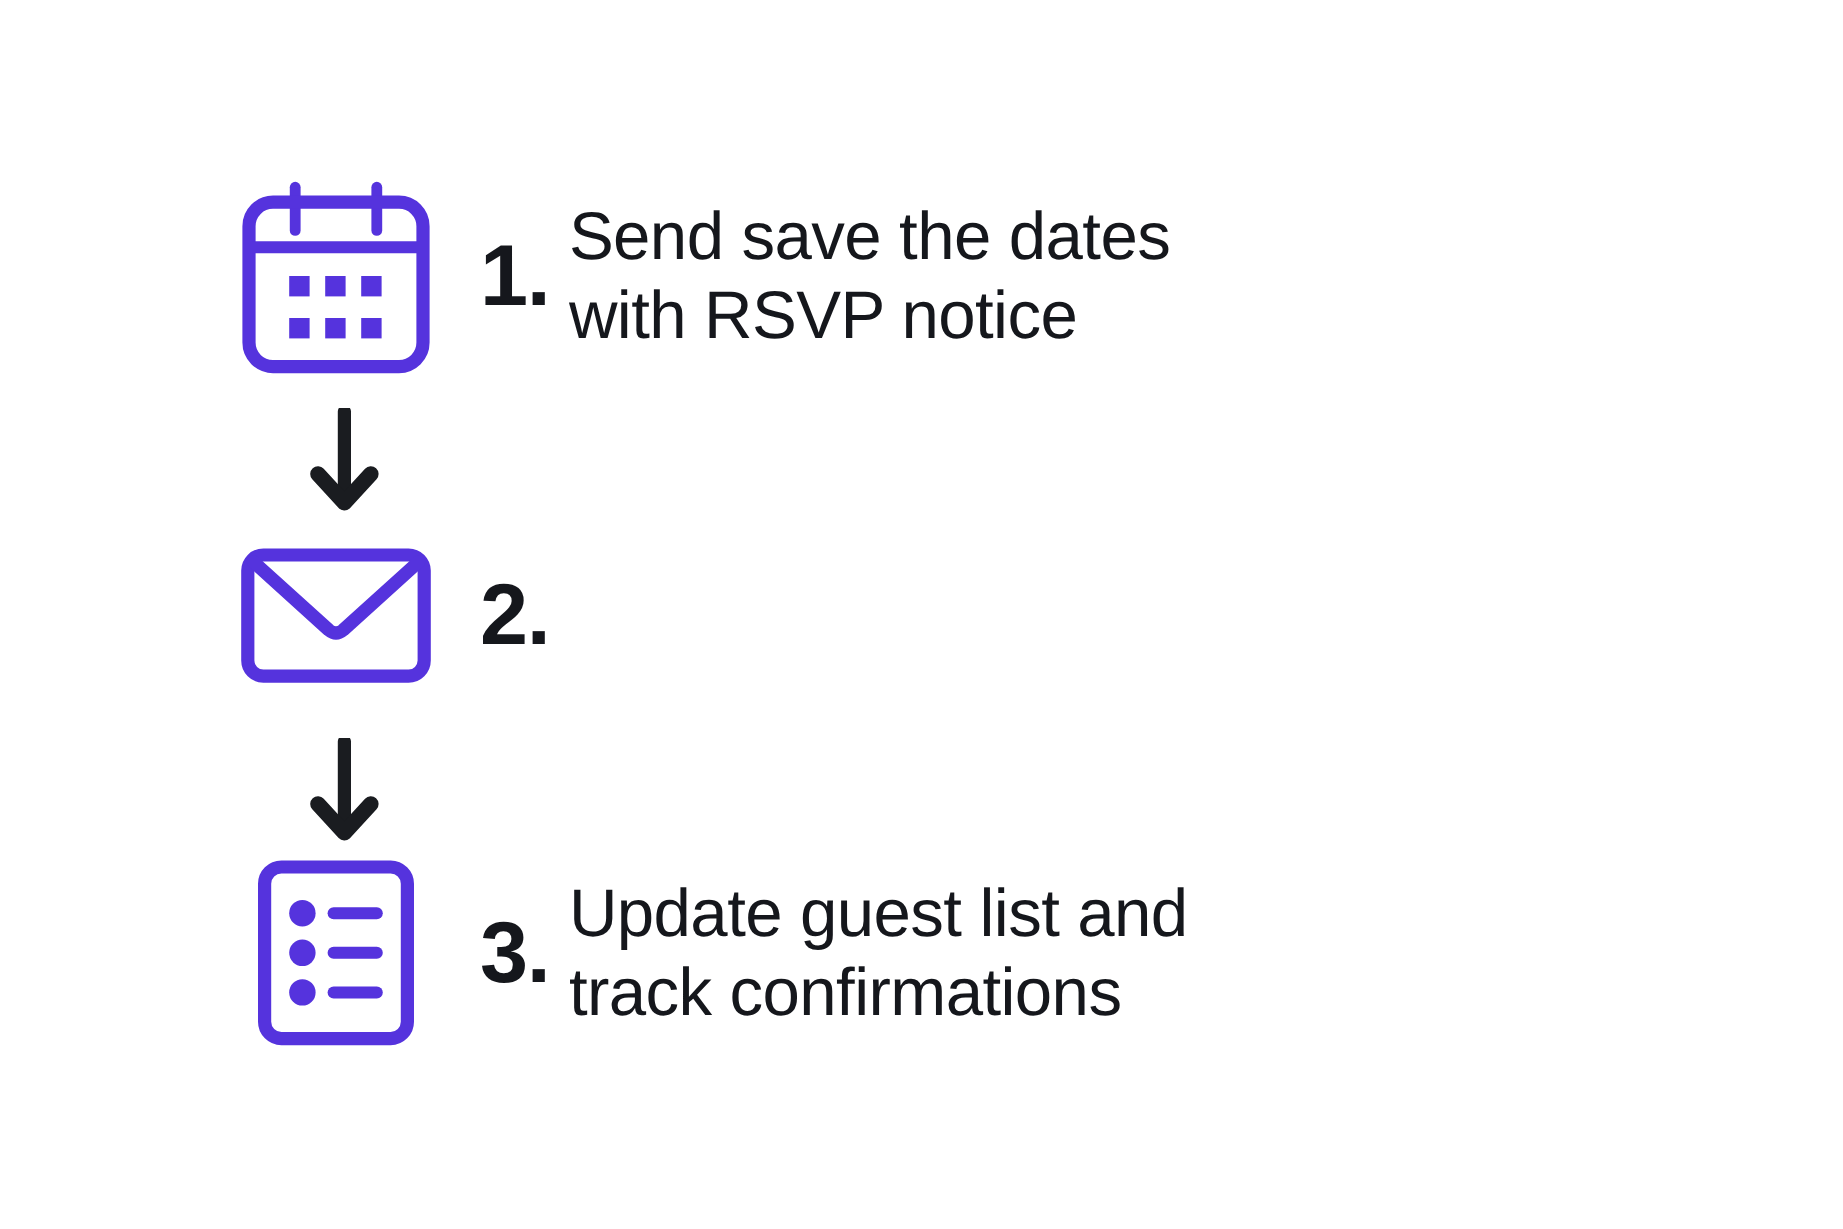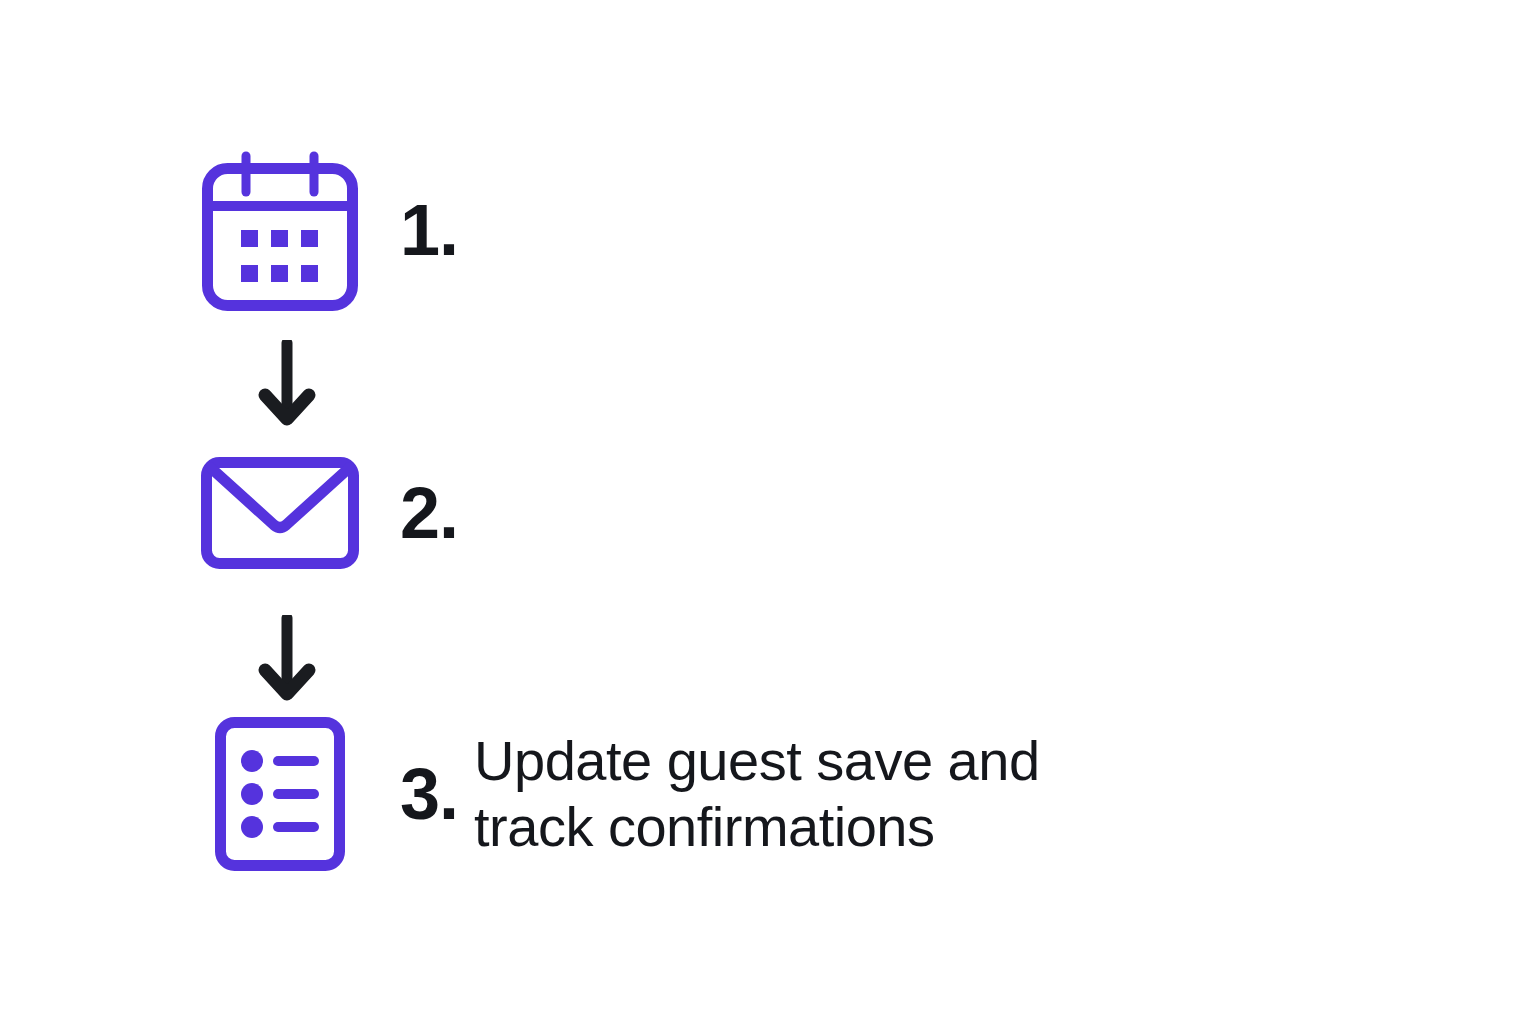--- a/index.html
+++ b/index.html
@@ -108,20 +108,22 @@
         <rect x="69" y="115" width="17" height="17" fill="#5533dd"></rect>
         <rect x="99" y="115" width="17" height="17" fill="#5533dd"></rect>
       </svg>
     </div>
 
     <div class="step-num">
       <span>1</span>
         <span class="dot">.</span>
     </div>
 
+    <div class="step-text">Send save the dates
+with RSVP notice</div>
   </div>
 
   <div class="arrow arrow-1">
     <svg width="58" height="86" viewBox="0 0 58 86" fill="none" xmlns="http://www.w3.org/2000/svg">
       <line x1="29" y1="3" x2="29" y2="70" stroke="#1a1c20" stroke-width="11" stroke-linecap="round"></line>
       <path d="M7 55 L29 79 L51 55" stroke="#1a1c20" stroke-width="13" stroke-linecap="round" stroke-linejoin="round" fill="none"></path>
     </svg>
   </div>
 
   <div class="step step-2">
@@ -161,17 +163,17 @@
         <line x1="63" y1="77" x2="99" y2="77" stroke="#5533dd" stroke-width="10" stroke-linecap="round"></line>
         <line x1="63" y1="110" x2="99" y2="110" stroke="#5533dd" stroke-width="10" stroke-linecap="round"></line>
       </svg>
     </div>
 
     <div class="step-num">
       <span>3</span>
         <span class="dot">.</span>
     </div>
 
-    <div class="step-text">Update guest save and
+    <div class="step-text">Update guest list and
 track confirmations</div>
   </div>
 
 </div>
 
 </body></html>

